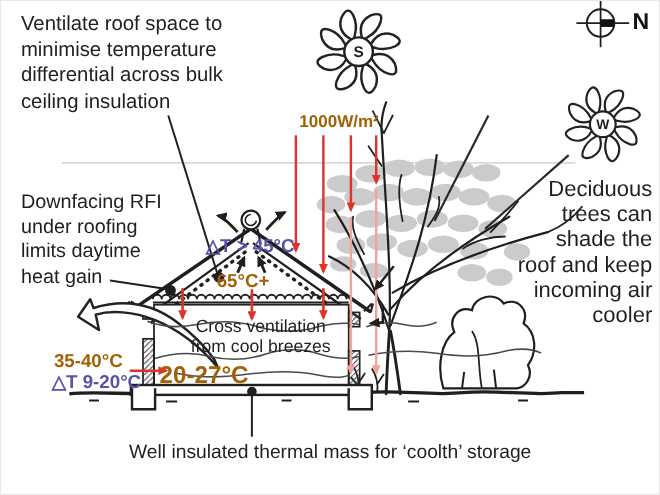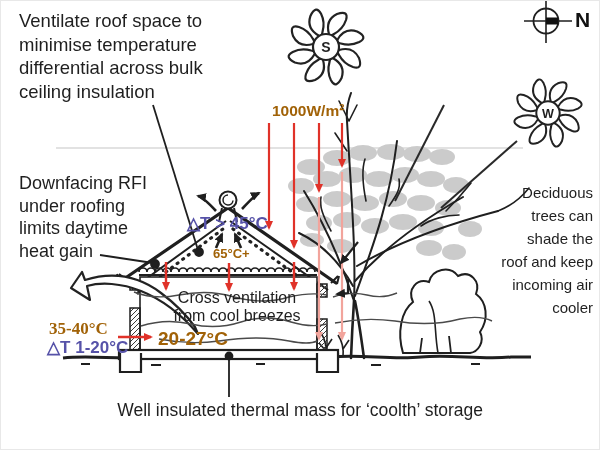--- a/index.html
+++ b/index.html
@@ -225,39 +225,39 @@
   <div class="note" style="left:18px;top:8px;width:250px;font-size:18.5px;line-height:23.5px;">Ventilate roof space to
 minimise temperature
 differential across bulk
 ceiling insulation</div>
 
   <div class="note" style="left:18px;top:171px;width:160px;font-size:18px;line-height:22.5px;">Downfacing RFI
 under roofing
 limits daytime
 heat gain</div>
 
-  <div class="note" style="left:452px;top:160px;width:140px;font-size:15px;line-height:23px;text-align:right;margin-top:20px;">Deciduous
+  <div class="note" style="left:452px;top:160px;width:140px;font-size:20px;line-height:23px;text-align:right;">Deciduous
 trees can
 shade the
 roof and keep
 incoming air
 cooler</div>
 
   <div class="note" style="left:62px;top:398px;width:420px;font-size:17.5px;text-align:right;">Well insulated thermal mass for ‘coolth’ storage</div>
 
   <div class="note" style="left:150px;top:288px;width:172px;font-size:16px;line-height:18px;text-align:center;">Cross ventilation
 from cool breezes</div>
 
   <div class="lbl red" style="left:271px;top:101px;font-size:15.5px;font-weight:600;">1000W/m²</div>
 
   <div class="lbl blue" style="left:186px;top:164px;font-size:17px;margin-top:48px;">△T &gt; 45°C</div>
 
-  <div class="lbl red" style="left:212px;top:245px;font-size:13px;">65°C+</div>
-
-  <div class="lbl red" style="left:48px;top:318px;font-size:17px;font-family:Liberation Serif, serif;">35-40°C</div>
-
-  <div class="lbl blue" style="left:46px;top:336px;font-size:17px;">△T 1-20°C</div>
-
-  <div class="lbl red" style="left:157px;top:327px;font-size:19px;">20-27°C</div>
+  <div class="lbl red" style="left:196px;top:245px;font-size:17px;">65°C+</div>
+
+  <div class="lbl red" style="left:48px;top:318px;font-size:17px;">35-40°C</div>
+
+  <div class="lbl blue" style="left:46px;top:336px;font-size:17px;">△T 9-20°C</div>
+
+  <div class="lbl red" style="left:144px;top:327px;font-size:22px;">20-27°C</div>
 
   <div class="lbl" style="left:574px;top:7px;font-size:21px;color:#111;">N</div>
 
 </div>
 
 </body></html>

